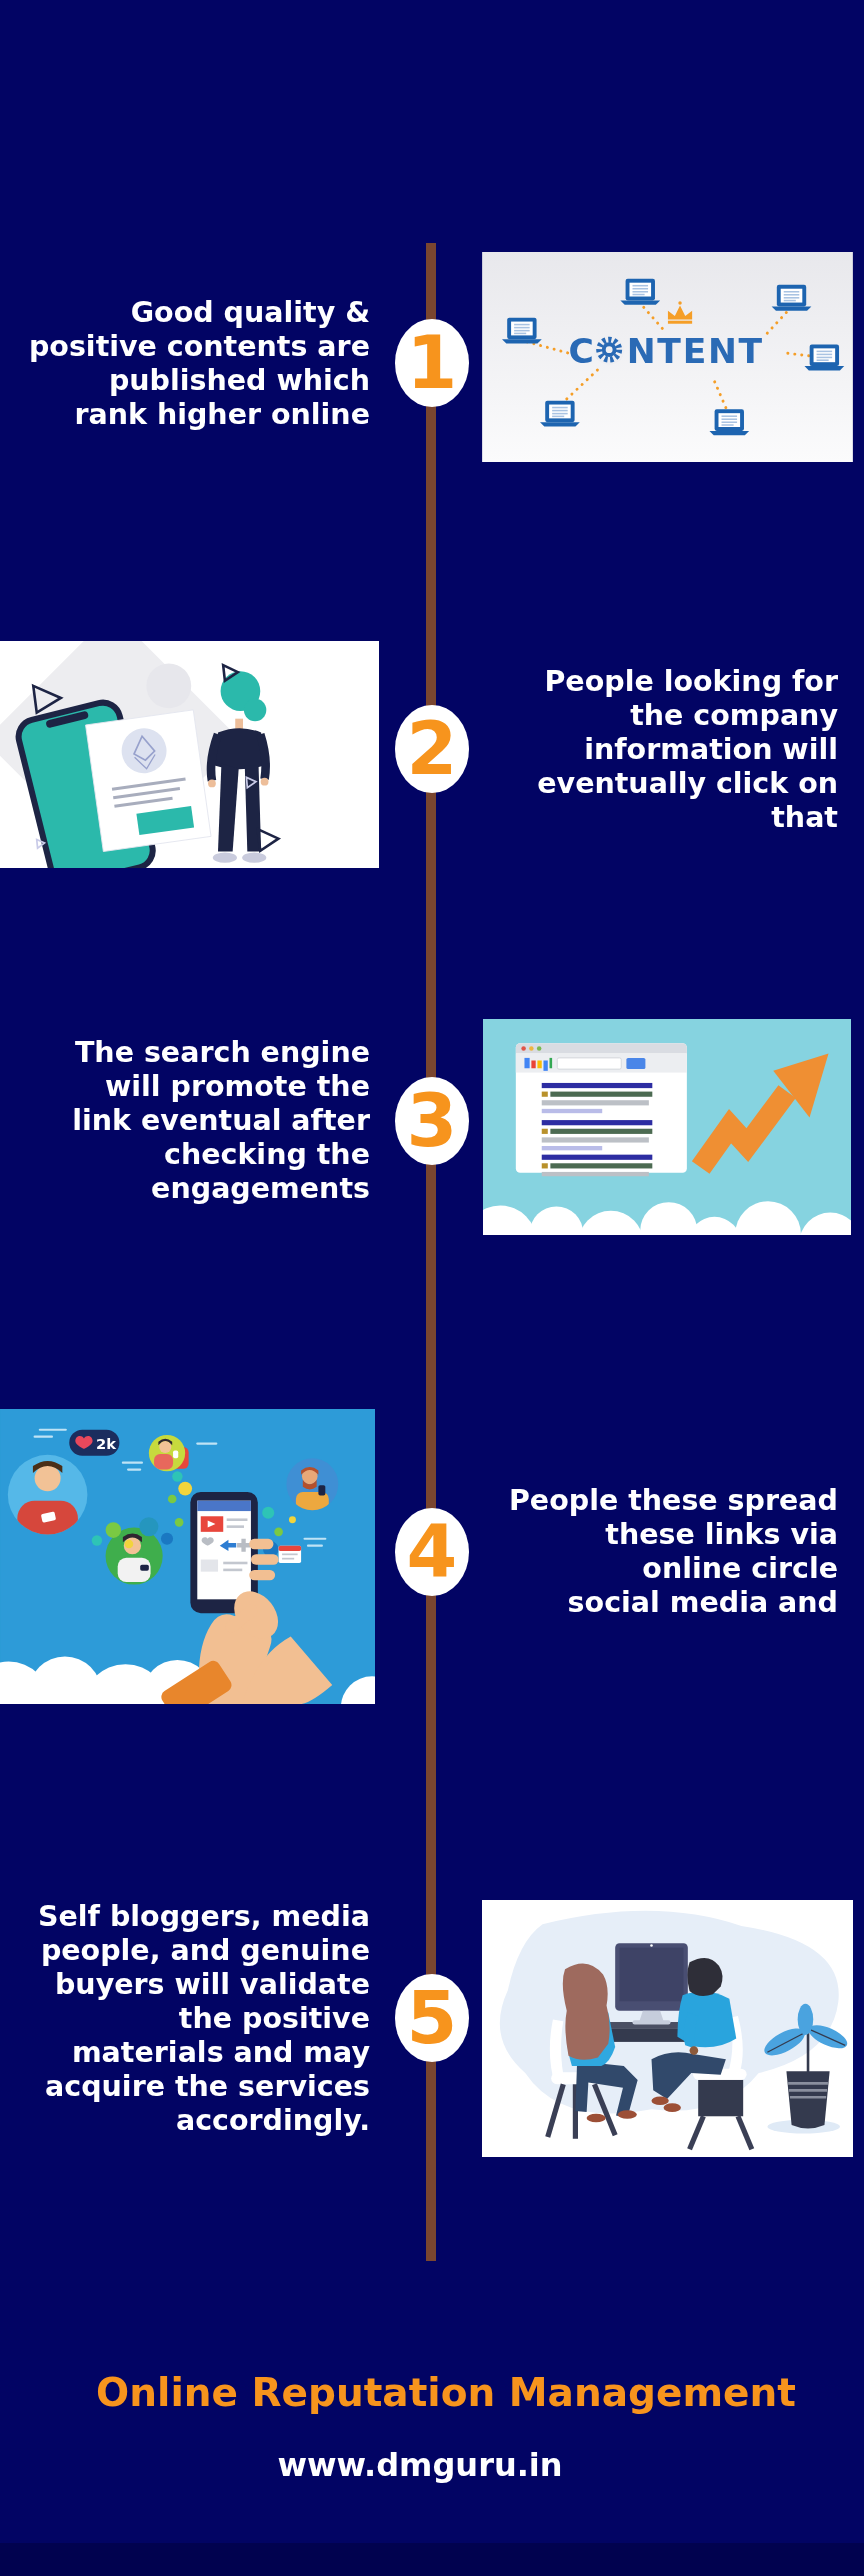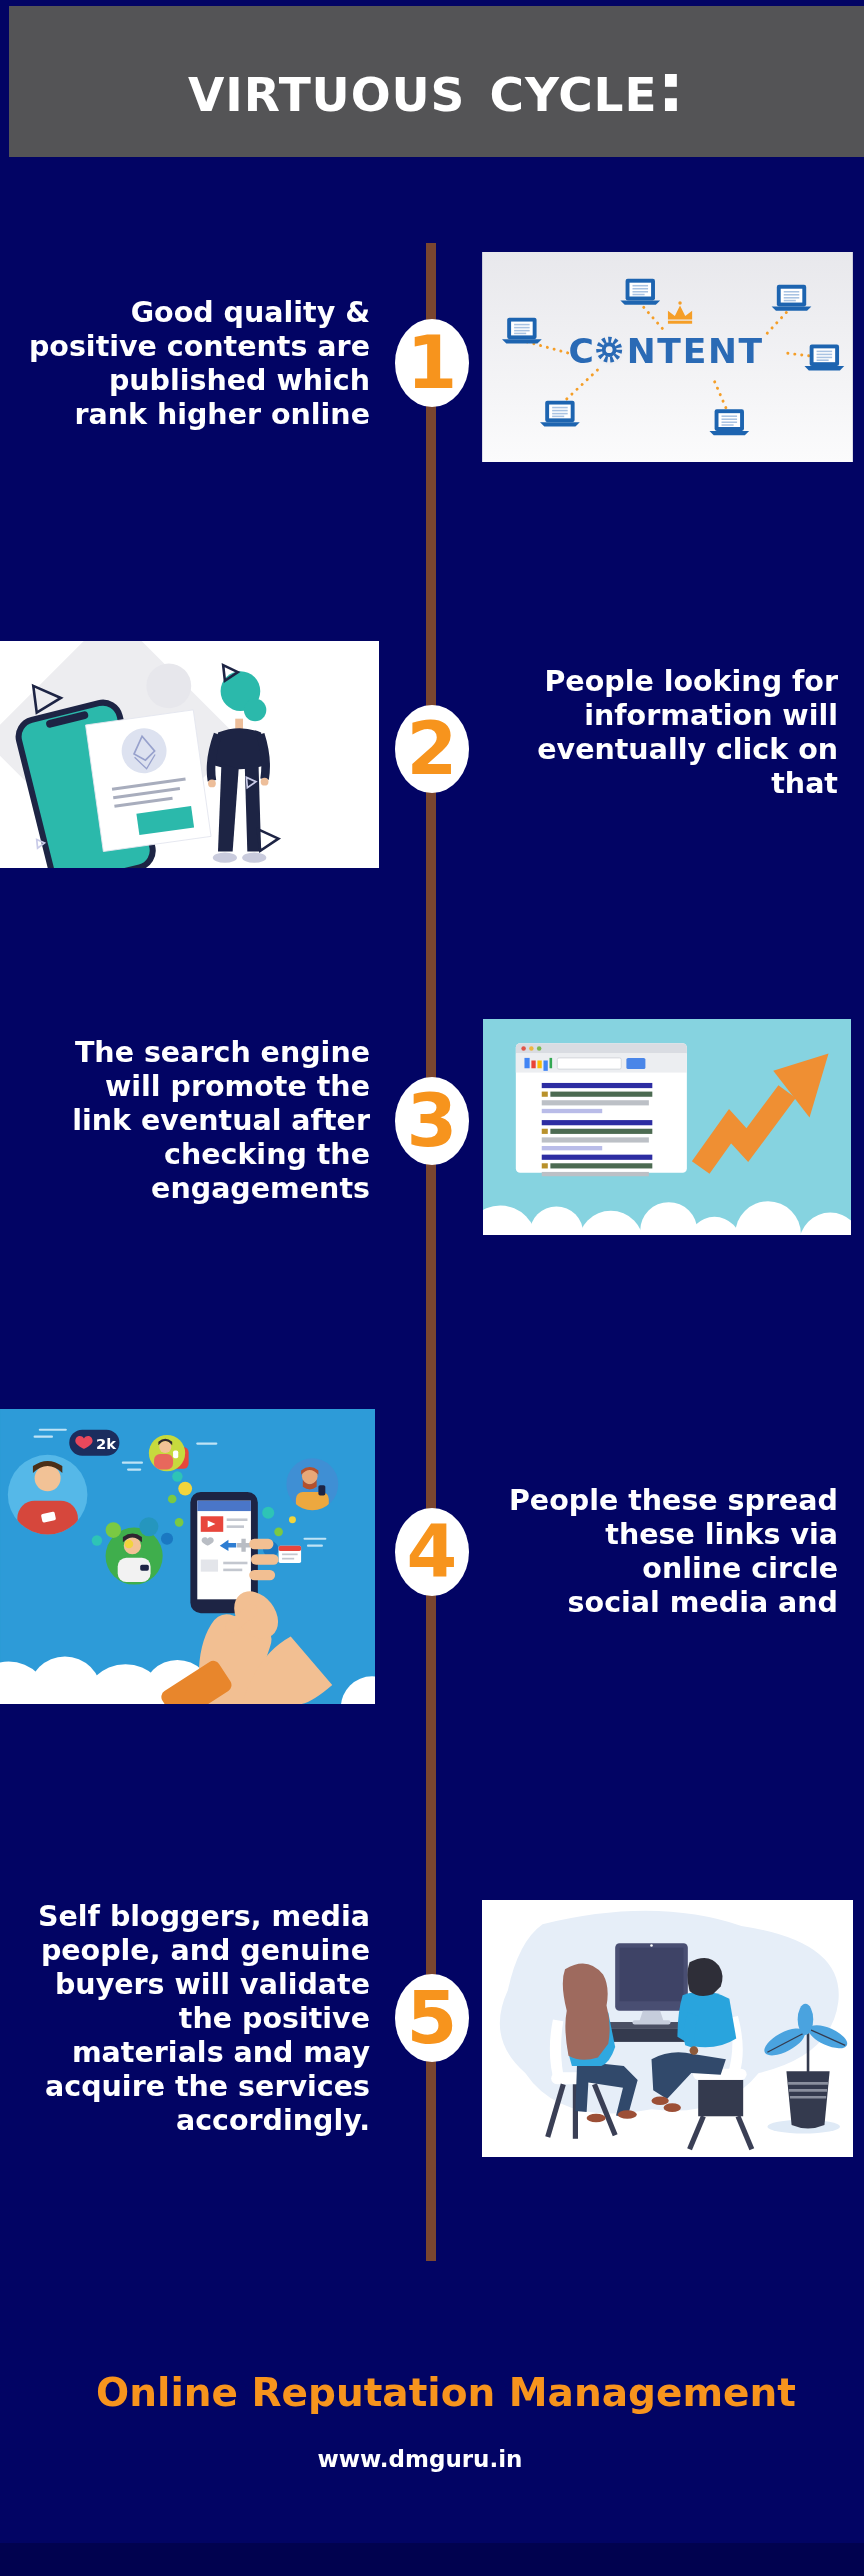--- a/index.html
+++ b/index.html
@@ -27,31 +27,28 @@
   .p1{left:482px;top:252px;width:371px;height:210px;}
   .p2{left:0;top:641px;width:379px;height:227px;background:#ffffff;}
   .p3{left:483px;top:1019px;width:368px;height:216px;background:#86d3e0;}
   .p4{left:0;top:1409px;width:375px;height:295px;background:#14b8a6;}
   .p5{left:482px;top:1900px;width:371px;height:257px;background:#ffffff;}
   .panel svg{display:block;}
   
   .ftitle{position:absolute;left:0;top:2370px;width:864px;text-align:center;box-sizing:border-box;
           padding-left:28px;color:#f7941d;font-size:39px;font-weight:bold;}
   .furl{position:absolute;left:0;top:2446px;width:864px;text-align:center;box-sizing:border-box;
-        padding-right:24px;color:#ffffff;font-size:23px;font-weight:bold;}
+        padding-right:24px;color:#ffffff;font-size:32px;font-weight:bold;}
   .bband{position:absolute;left:0;top:2543px;width:864px;height:33px;background:#01024f;}
 </style>
 </head>
 <body>
 
 <div class="canvas">
 
-  <div class="hdr">
-    <h1>Virtuous Cycle:</h1>
-  </div>
 
   <div class="tline"></div>
 
   <div class="marker m1">
       <span>1</span>
     </div>
   <div class="marker m2">
       <span>2</span>
     </div>
   <div class="marker m3">
@@ -65,20 +62,21 @@
     </div>
 
   <div class="stext tleft t1">
     <span>Good quality &amp;</span>
     <span>positive contents are</span>
     <span>published which</span>
     <span>rank higher online</span>
   </div>
   <div class="stext tright t2">
     <span>People looking for</span>
+    <span>the company</span>
     <span>information will</span>
     <span>eventually click on</span>
     <span>that</span>
   </div>
   <div class="stext tleft t3">
     <span>The search engine</span>
     <span>will promote the</span>
     <span>link eventual after</span>
     <span>checking the</span>
     <span>engagements</span>

